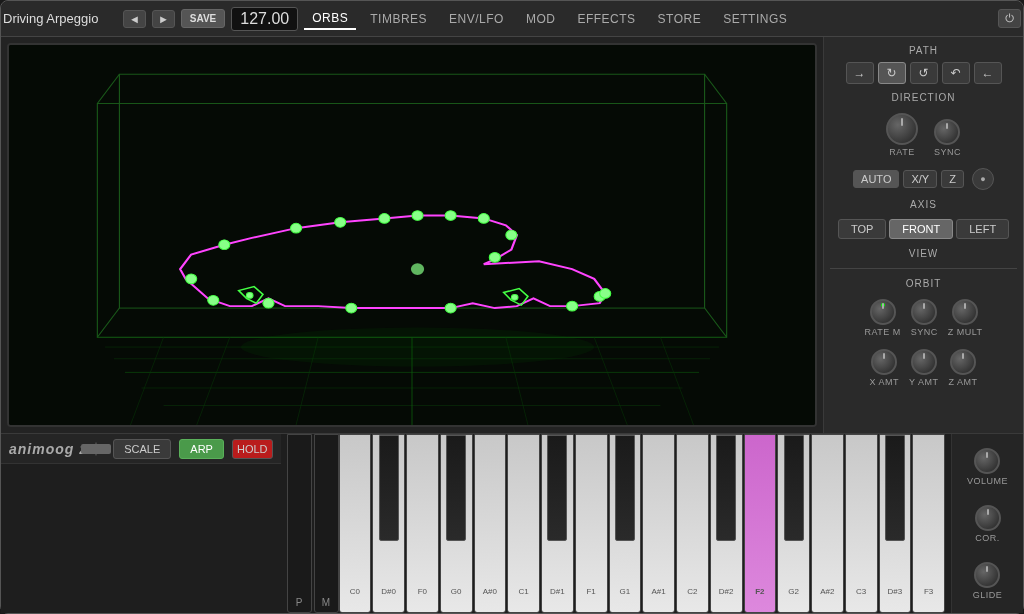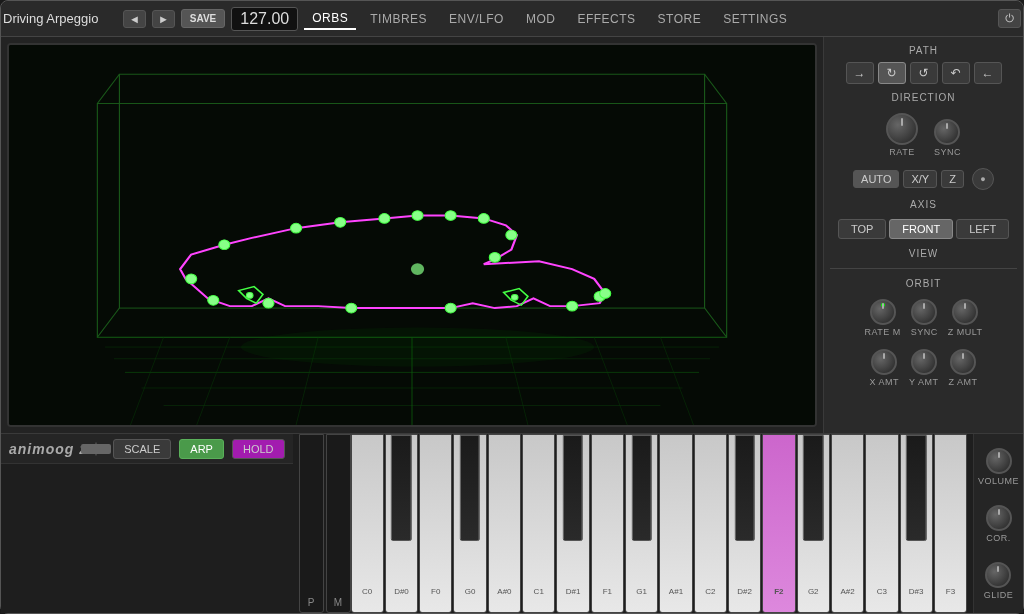--- a/index.html
+++ b/index.html
@@ -343,24 +343,24 @@
       background: #4a9a4a;
       border: 1px solid #5ab05a;
       border-radius: 3px;
       padding: 3px 10px;
       font-size: 11px;
       color: #fff;
       cursor: pointer;
       text-transform: uppercase;
     }
     .hold-btn {
-      background: #a21caf;
-      border: 1px solid #555;
-      border-radius: 3px;
-      padding: 3px 10px;
+      background: #b91c1c;
+      border: 1px solid #555;
+      border-radius: 3px;
+      padding: 3px 4px;
       font-size: 11px;
       color: #ccc;
       cursor: pointer;
       text-transform: uppercase;
     }
 
     
     .keyboard-area {
       flex: 1;
       display: flex;
@@ -422,21 +422,21 @@
     .pm-label {
       font-size: 10px;
       color: #888;
     }
     .right-knobs {
       display: flex;
       flex-direction: column;
       justify-content: space-around;
       align-items: center;
       padding: 4px;
-      width: 50px;
+      width: 72px;
       background: #252525;
       border-left: 1px solid #333;
     }
 
     
     .viz-svg {
       position: absolute;
       top: 0;
       left: 0;
       width: 100%;

